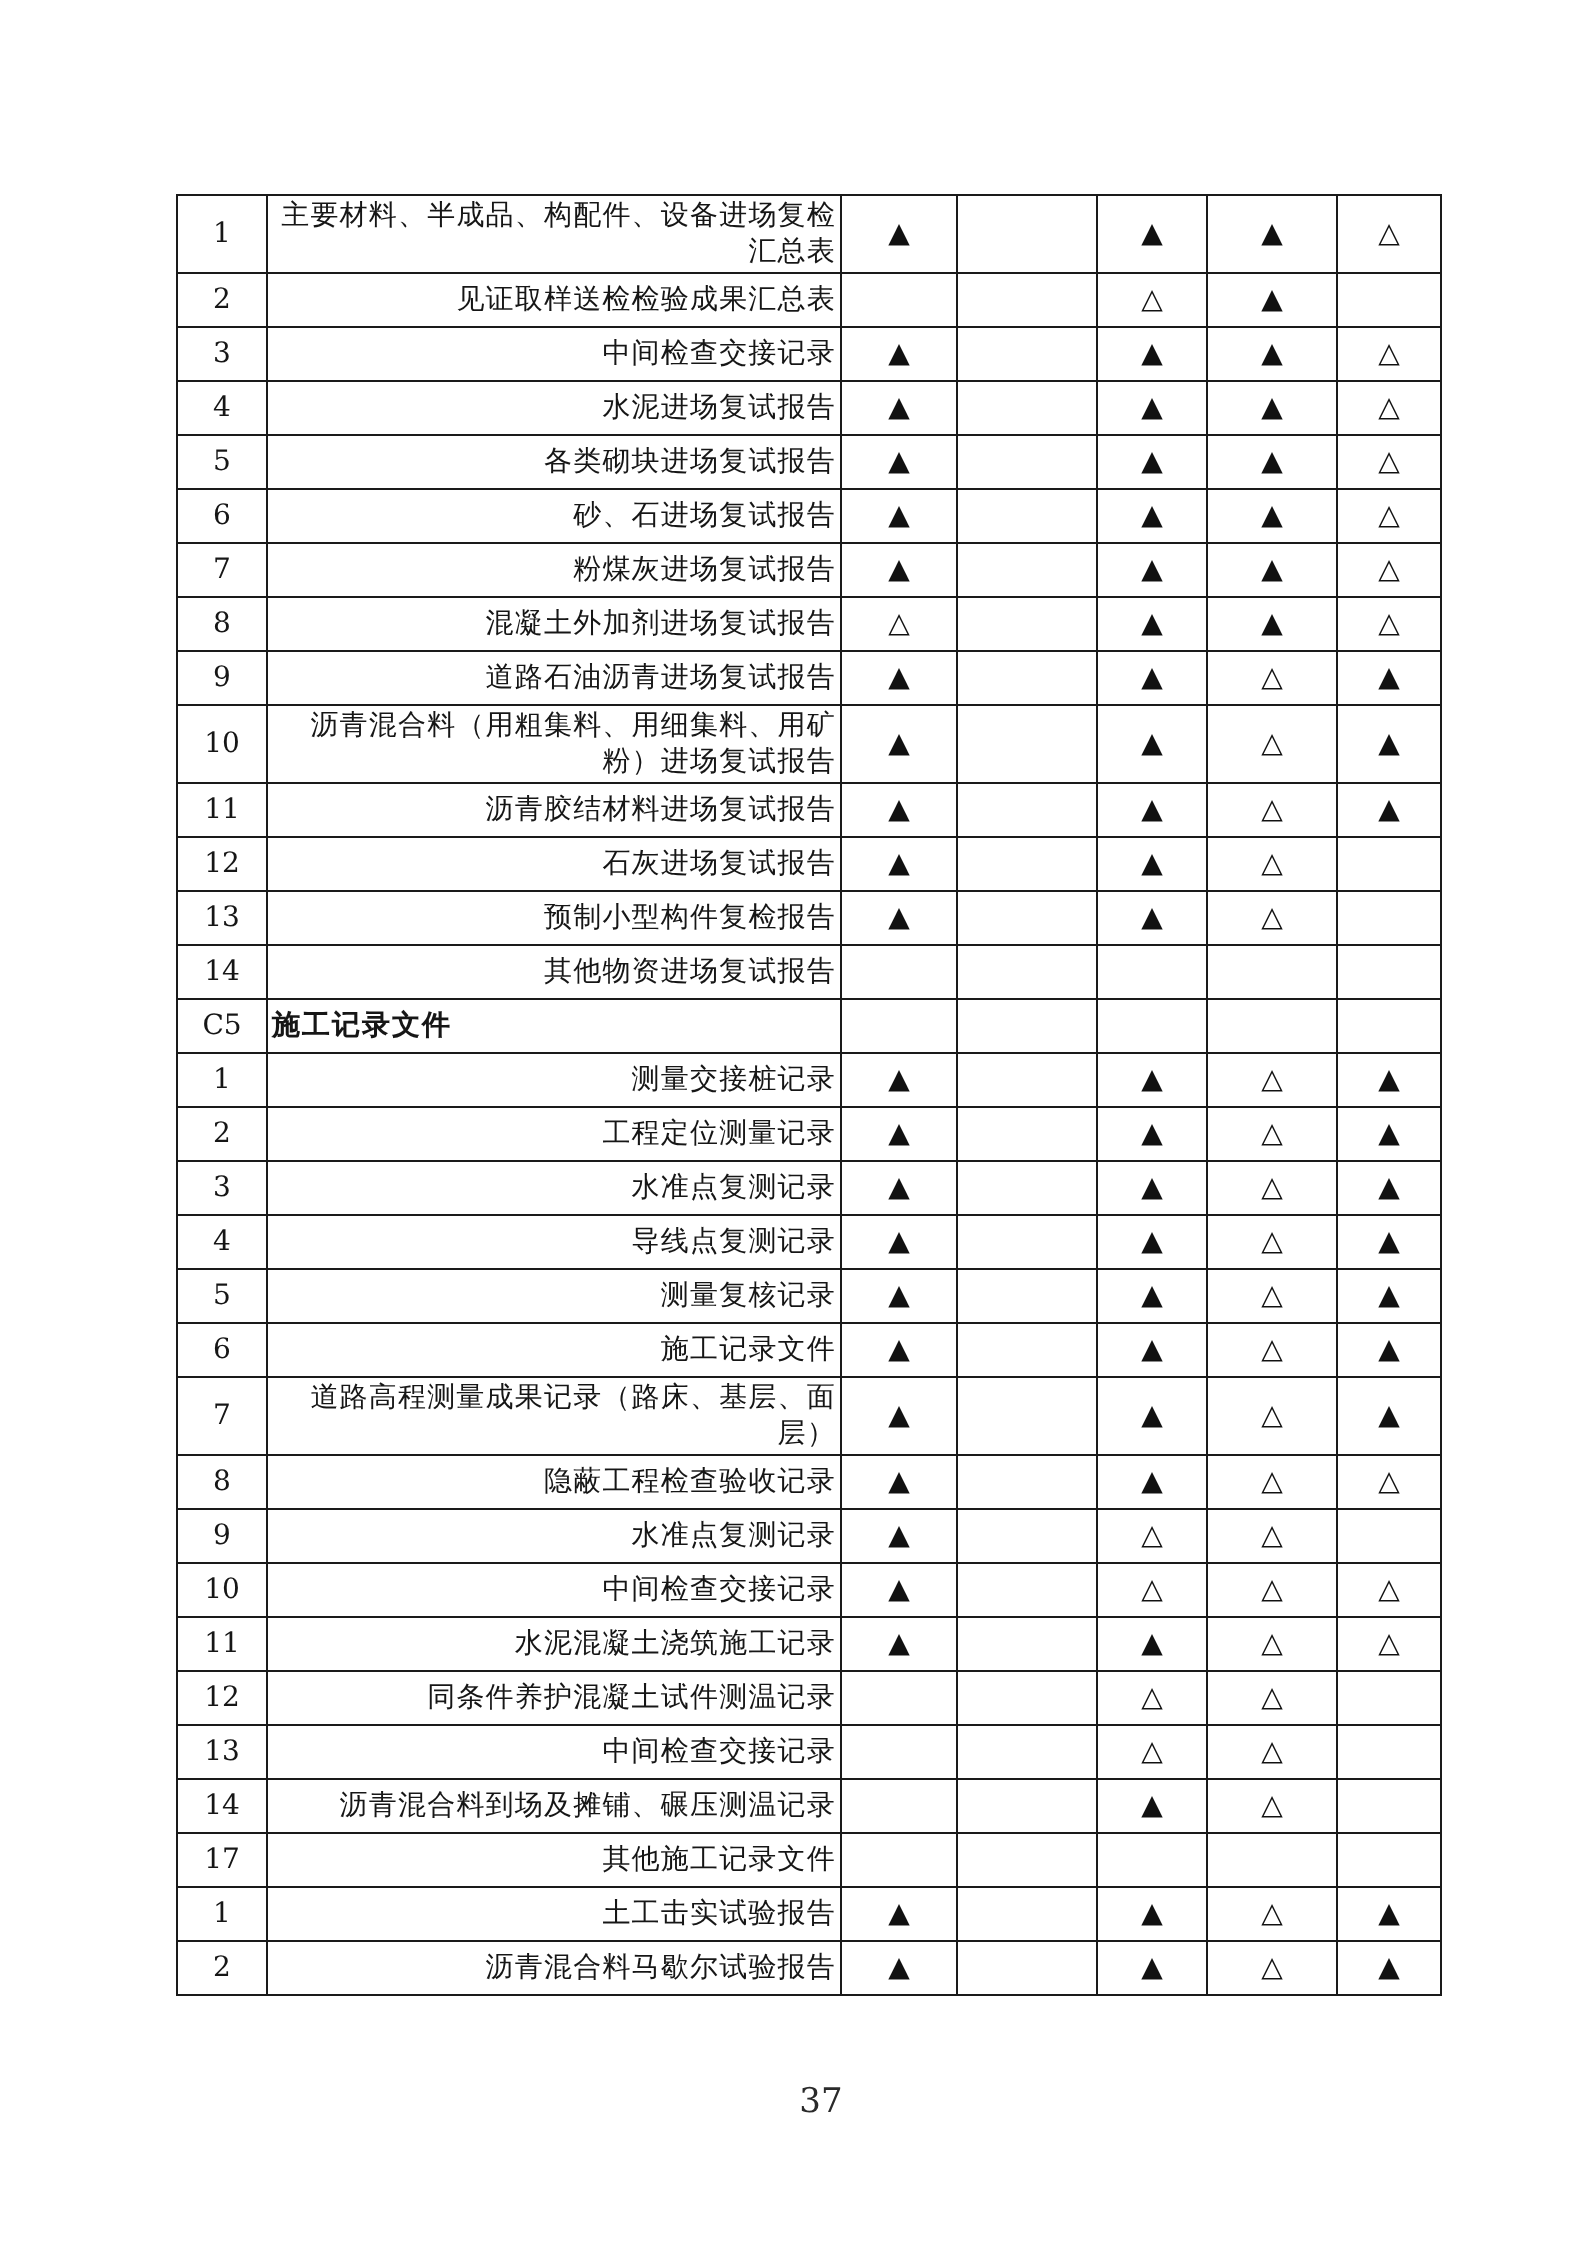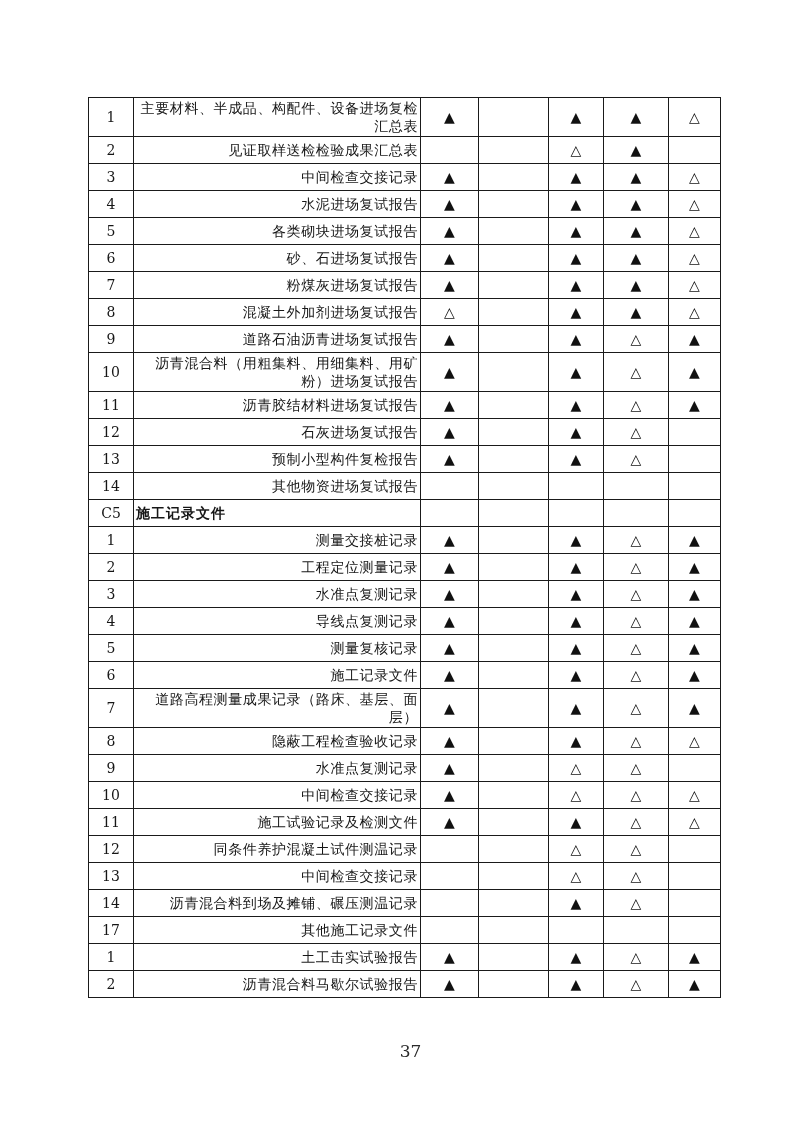--- a/index.html
+++ b/index.html
@@ -303,21 +303,21 @@
           <td class="num-cell">10</td>
           <td class="name-cell">中间检查交接记录</td>
           <td class="mark-cell">▲</td>
           <td class="mark-cell"></td>
           <td class="mark-cell">△</td>
           <td class="mark-cell">△</td>
           <td class="mark-cell">△</td>
         </tr>
         <tr>
           <td class="num-cell">11</td>
-          <td class="name-cell">施工试验记录及检测文件</td>
+          <td class="name-cell">水泥混凝土浇筑施工记录</td>
           <td class="mark-cell">▲</td>
           <td class="mark-cell"></td>
           <td class="mark-cell">▲</td>
           <td class="mark-cell">△</td>
           <td class="mark-cell">△</td>
         </tr>
         <tr>
           <td class="num-cell">12</td>
           <td class="name-cell">同条件养护混凝土试件测温记录</td>
           <td class="mark-cell"></td>

